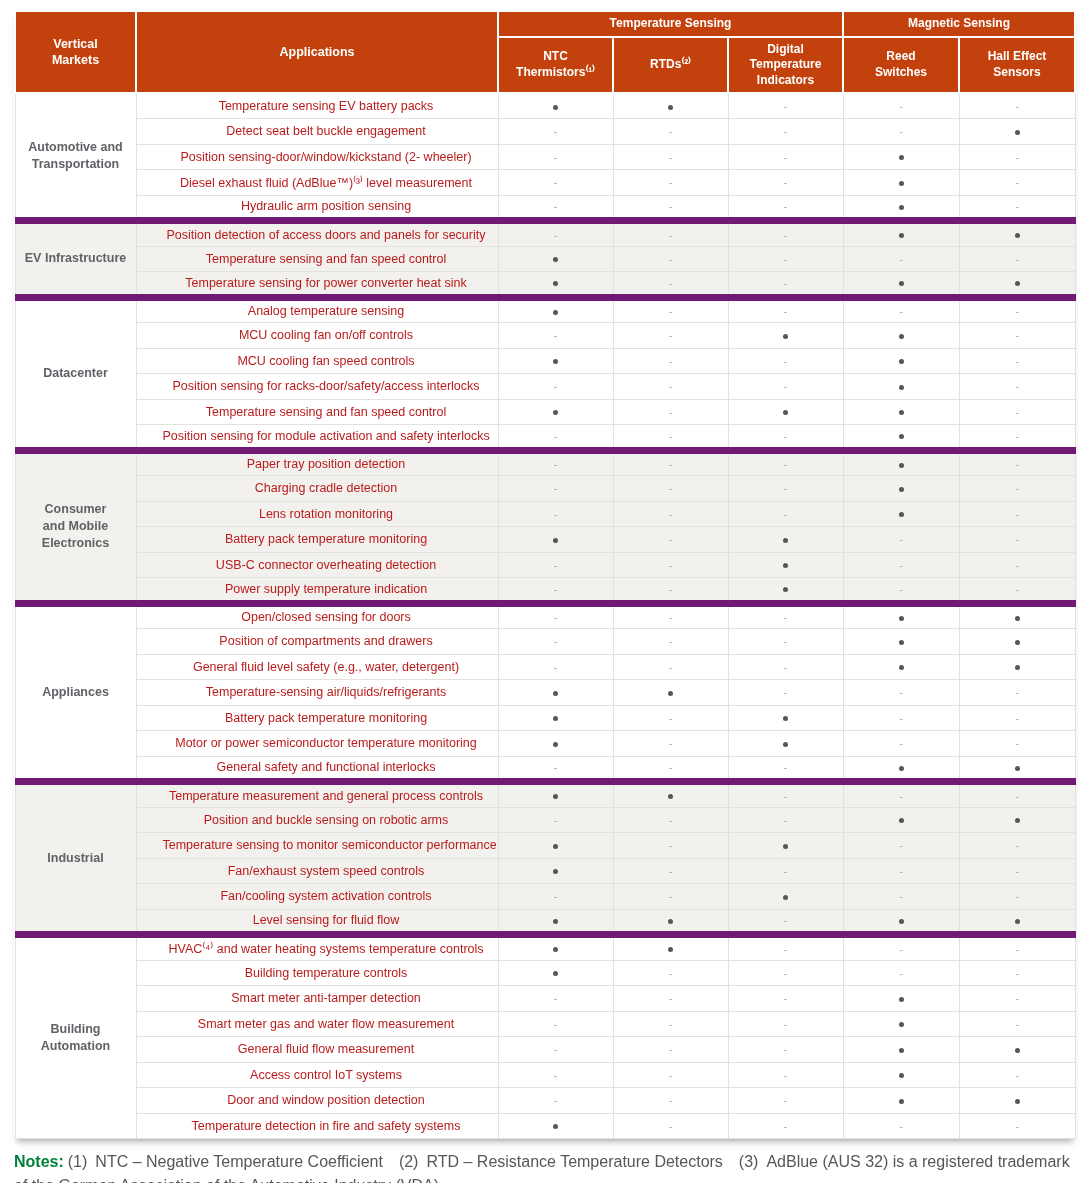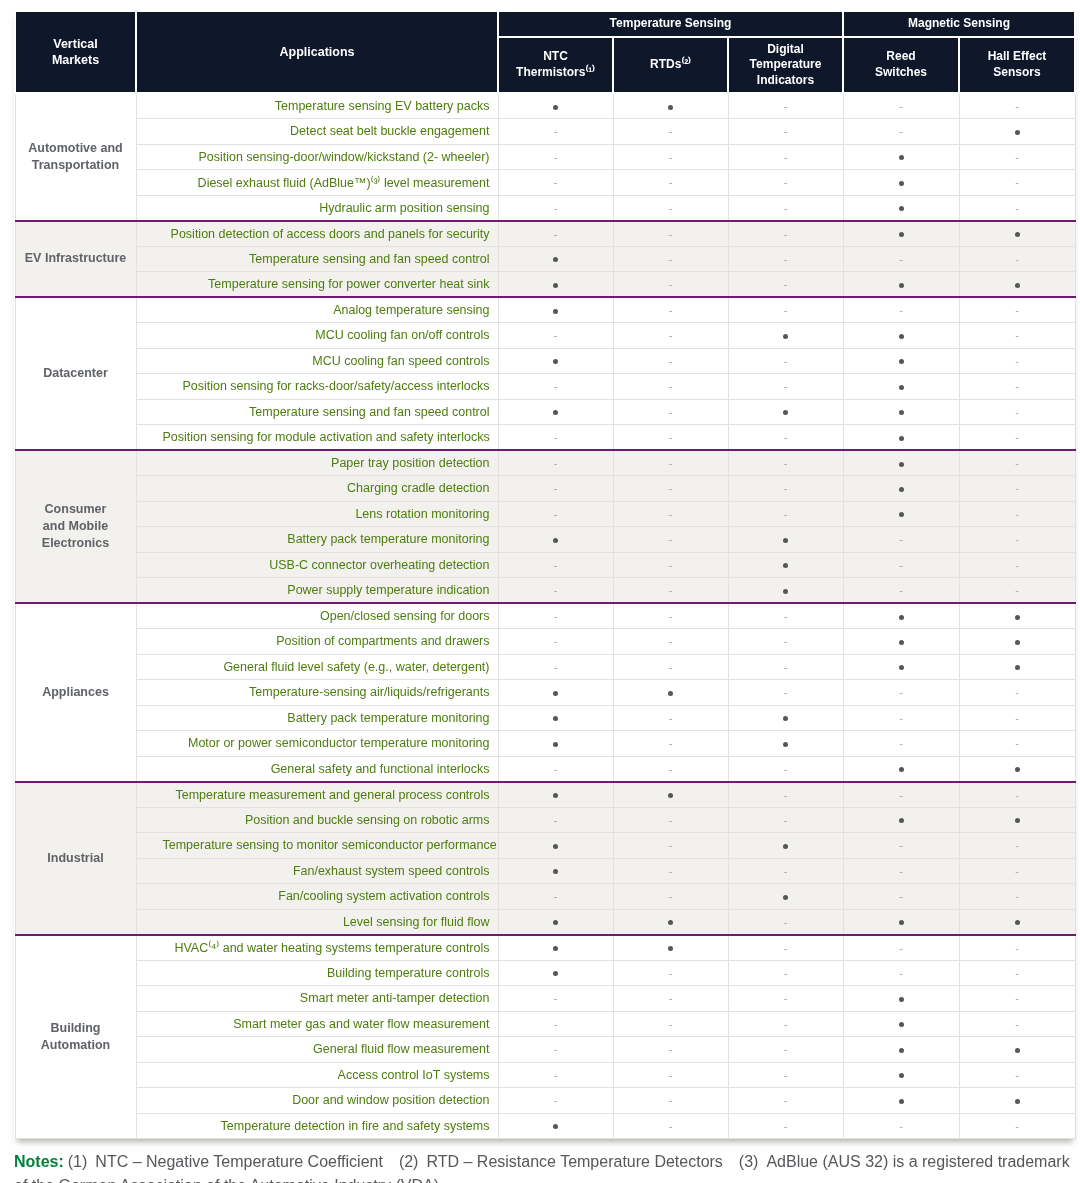--- a/index.html
+++ b/index.html
@@ -12,21 +12,21 @@
 
   table.apps{
     border-collapse:collapse;
     table-layout:fixed;
     width:1060px;
     box-shadow:0 6px 6px -3px rgba(120,118,114,0.55);
   }
 
   
   thead th{
-    background:#0f172a;
+    background:#c2410c;
     color:#ffffff;
     font-weight:bold;
     font-size:12px;
     border:2px solid #ffffff;
     text-align:center;
     vertical-align:middle;
     white-space:pre-line;
     line-height:1.3;
     padding:0 4px;
   }
@@ -34,36 +34,36 @@
   thead tr.sub-row th{height:54px;}
   thead th.corner{font-size:12.5px;}
 
   
   tbody tr{height:25.5px;}
   tbody td, tbody th{
     border:1px solid #e3e1dc;
     background:#ffffff;
   }
   tbody tr.shaded td, tbody tr.shaded th{background:#f2f1ee;}
-  tbody tr.sec-start td, tbody tr.sec-start th{border-top:2px solid #701a75;}
+  tbody tr.sec-start td, tbody tr.sec-start th{border-top:7px solid #701a75;}
 
   th.market{
     font-weight:bold;
     font-size:12.5px;
     color:#5f6266;
     text-align:center;
     vertical-align:middle;
     white-space:pre-line;
     line-height:1.35;
     padding:0 6px;
   }
   td.app{
     font-size:12.5px;
-    color:#4d7c0f;
-    text-align:right;
+    color:#b91c1c;
+    text-align:center;
     padding:0 8px 0 26px;
     white-space:nowrap;
     overflow:hidden;
   }
   td.mark{
     text-align:center;
     vertical-align:middle;
     color:#a6a8ab;
     font-size:11px;
   }

